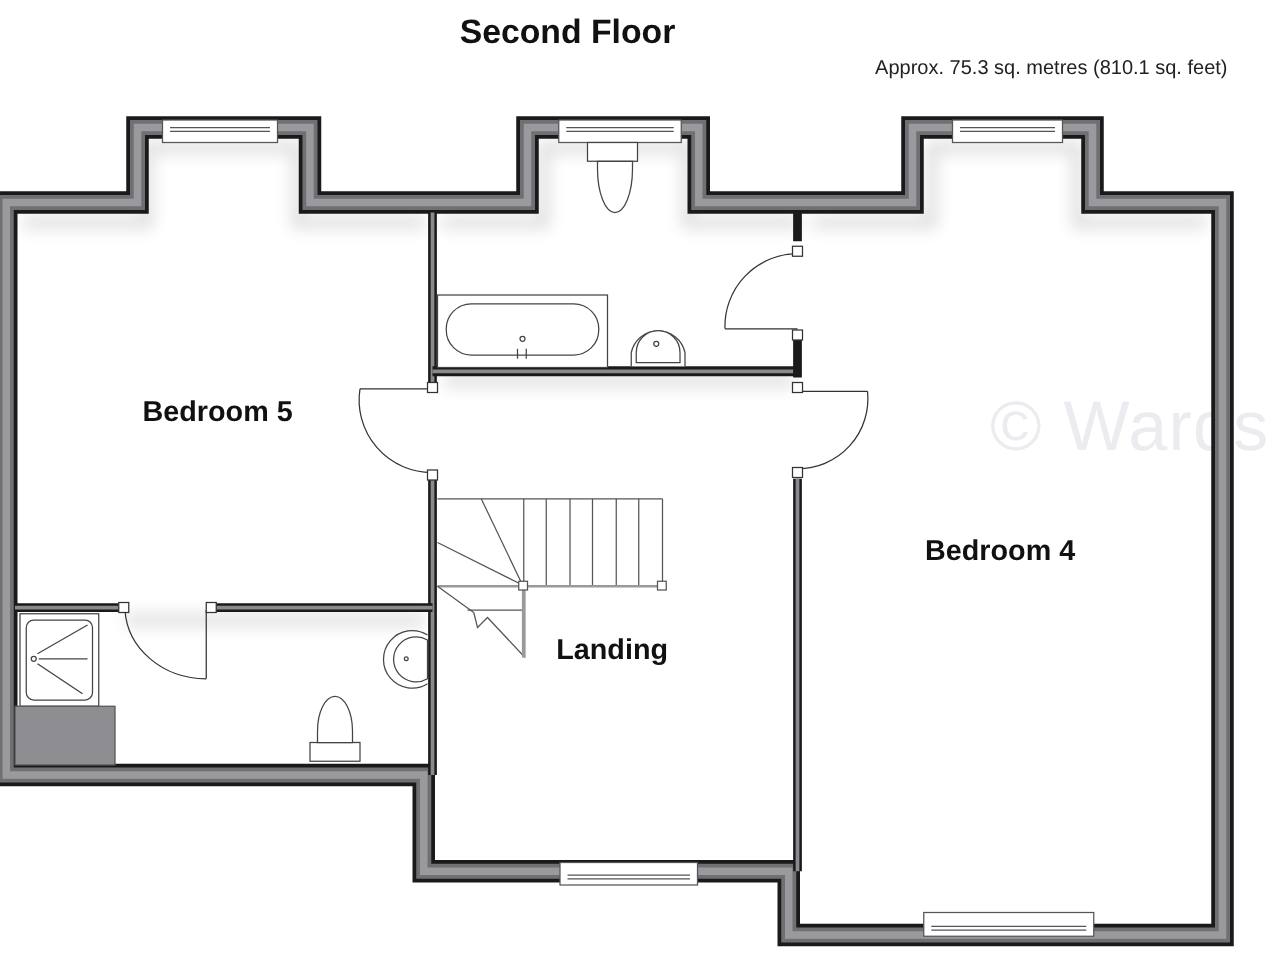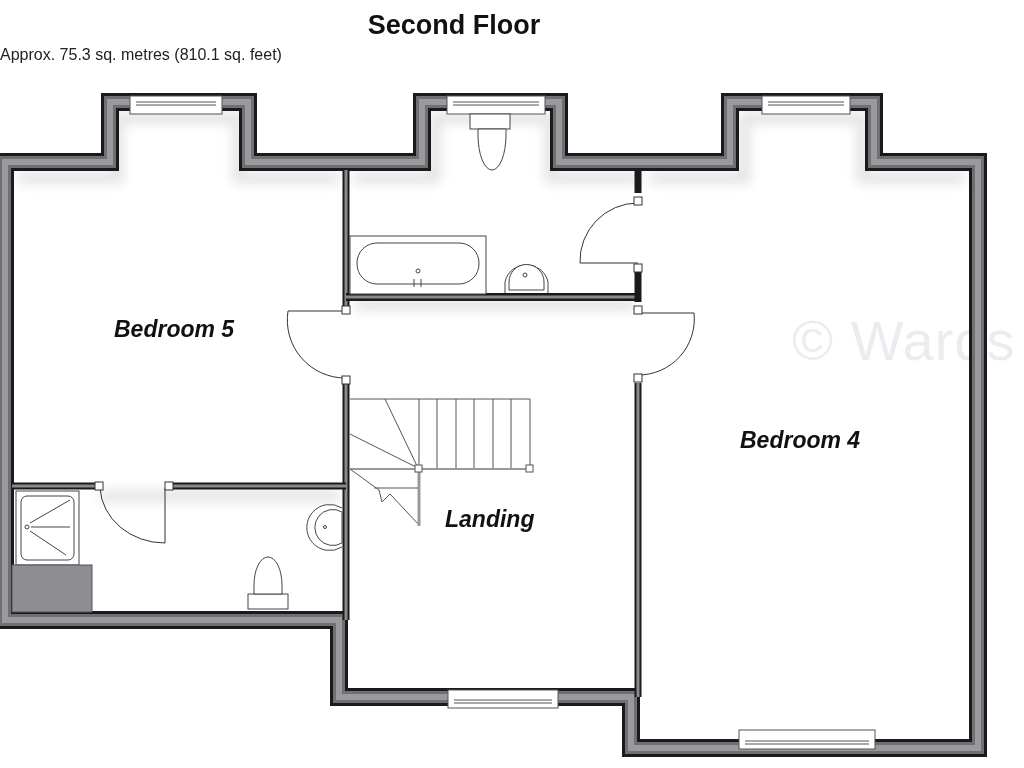--- a/index.html
+++ b/index.html
@@ -1,20 +1,20 @@
 <!DOCTYPE html>
 <html><head>
 <meta charset="utf-8">
 <style>
   html, body { margin:0; padding:0; background:#ffffff; }
   body { width:1024px; height:768px; position:relative; overflow:hidden; font-family:"Liberation Sans", sans-serif; }
   .title { position:absolute; left:0; width:908px; top:10px; text-align:center; font-weight:bold; font-size:27px; color:#111; }
-  .subtitle { position:absolute; left:0; width:982px; top:46px; text-align:left; font-size:16px; color:#222; }
+  .subtitle { position:absolute; left:0; width:982px; top:46px; text-align:right; font-size:16px; color:#222; }
   svg.plan { position:absolute; left:0; top:0; }
-  .room-label { position:absolute; font-weight:bold; font-size:23px; color:#111; white-space:nowrap;font-style:italic; }
+  .room-label { position:absolute; font-weight:bold; font-size:23px; color:#111; white-space:nowrap; }
   .watermark { position:absolute; left:792px; top:308px; font-size:56px; color:#ecebef; white-space:nowrap; letter-spacing:1px; }
 </style>
 </head>
 <body>
 
 <div class="title">Second Floor</div>
 <div class="subtitle">Approx. 75.3 sq. metres (810.1 sq. feet)</div>
 
 <div class="watermark">© Wards</div>
 

